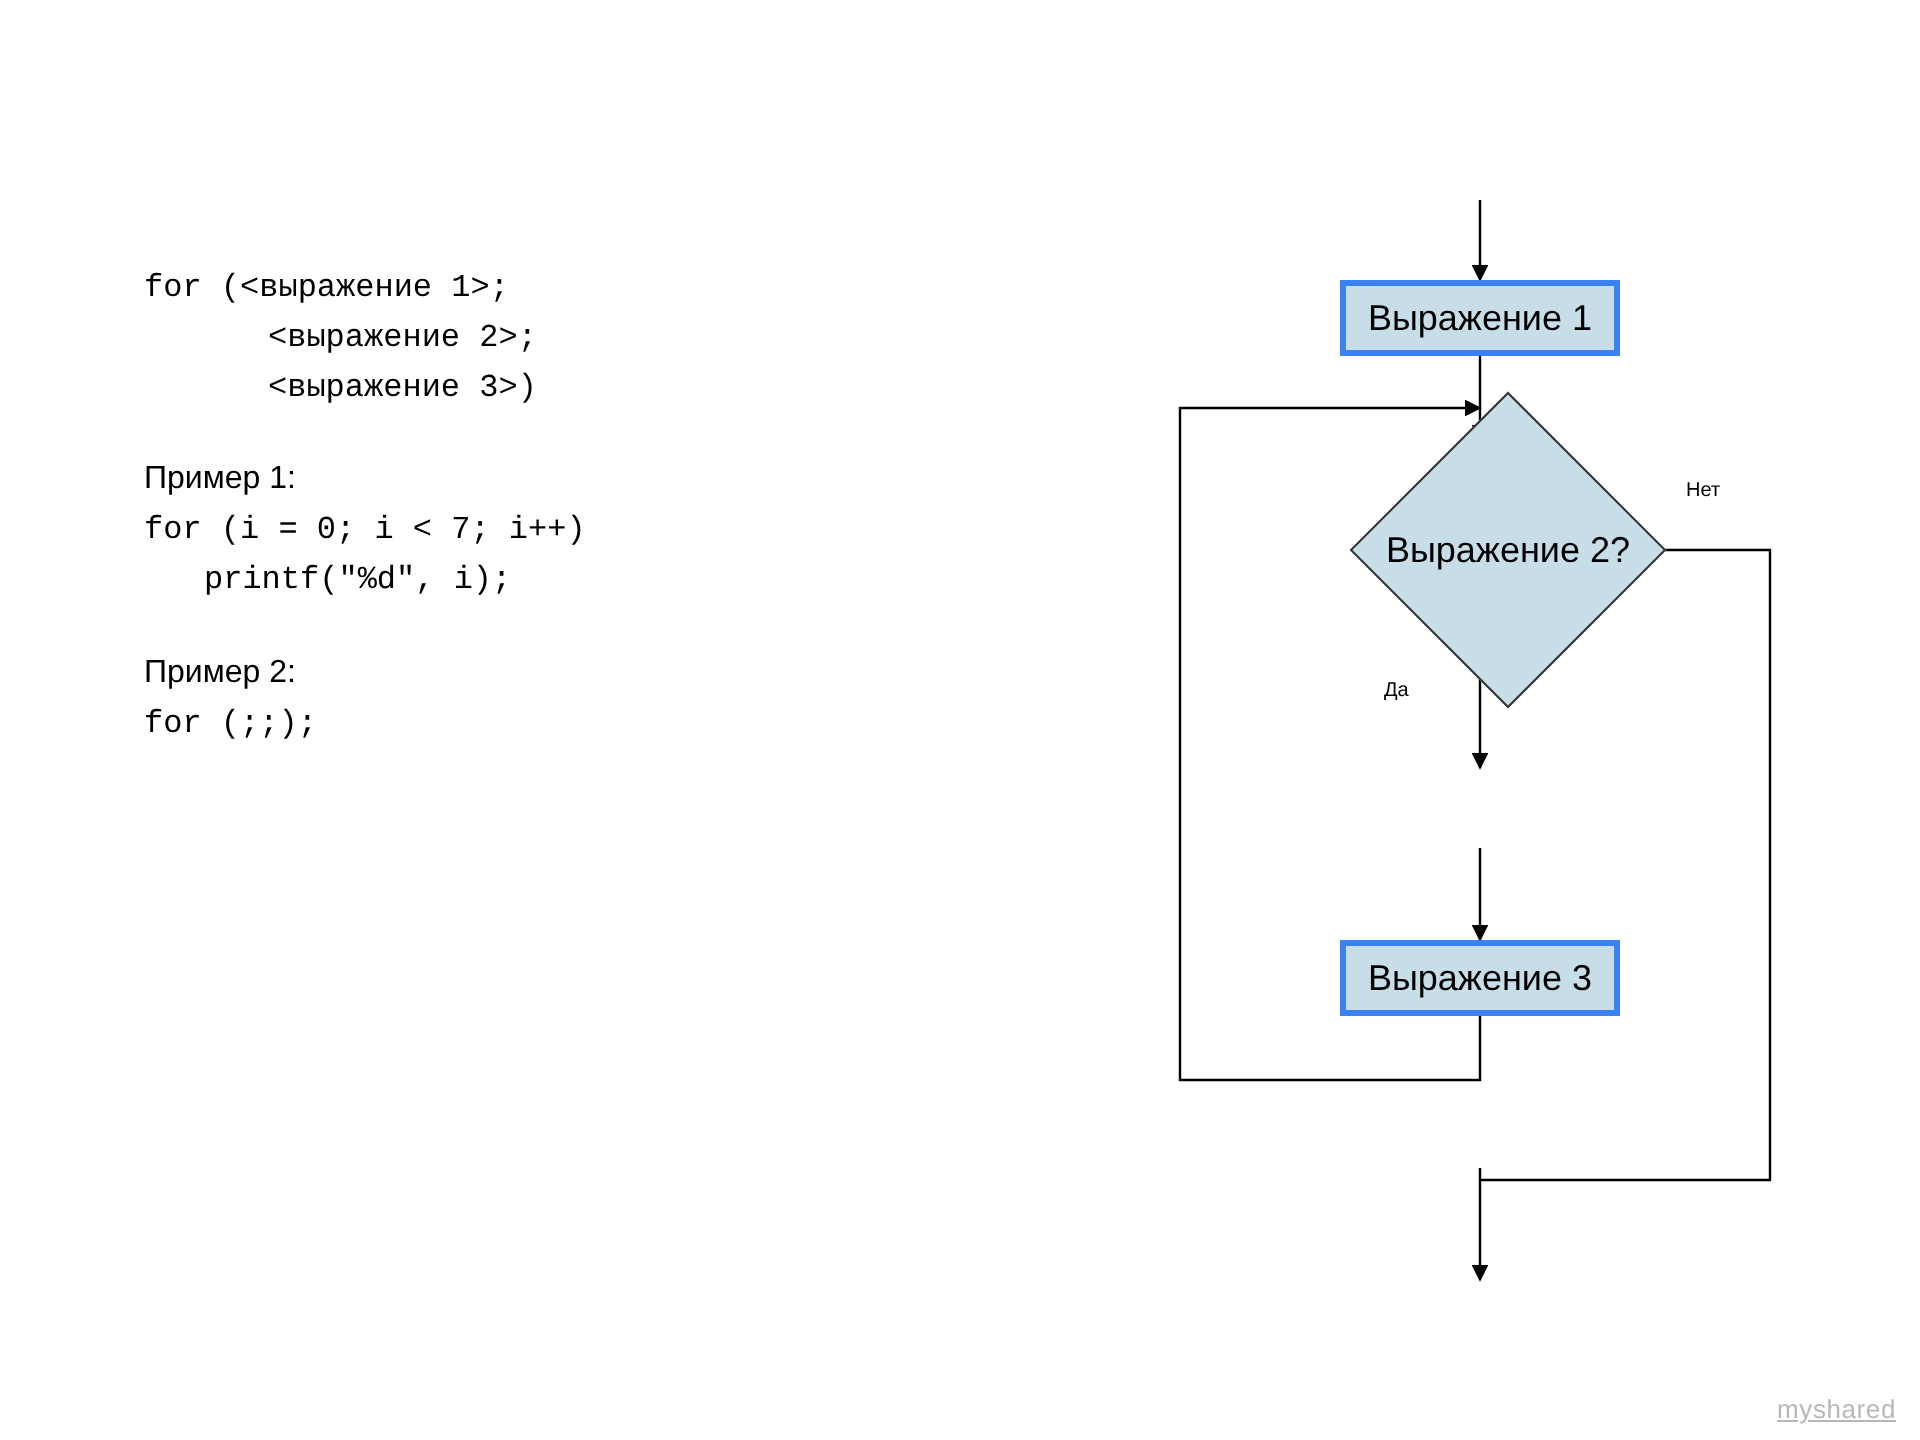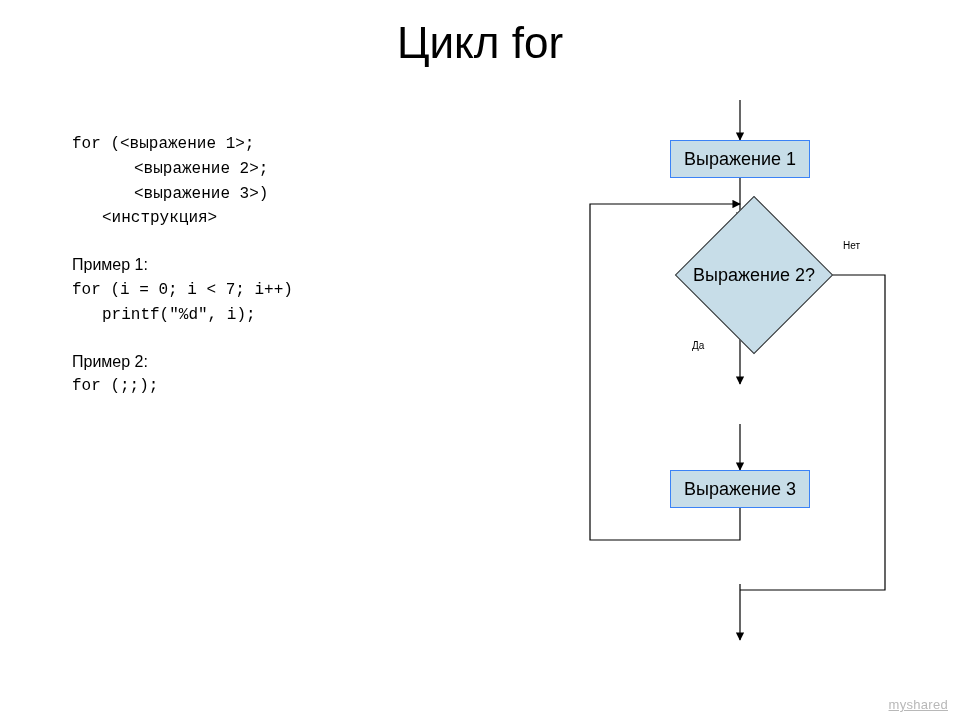--- a/index.html
+++ b/index.html
@@ -35,21 +35,21 @@
   .diagram {
     position: absolute;
     top: 100px;
     left: 530px;
     width: 400px;
     height: 570px;
   }
   .box {
     position: absolute;
     background: #c7dde8;
-    border: 1px solid #3b82f6;
+    border: 3px solid #3b82f6;
     text-align: center;
     font-size: 18px;
     display: flex;
     align-items: center;
     justify-content: center;
     box-sizing: border-box;
   }
   .diamond-wrap {
     position: absolute;
     width: 160px; height: 110px;
@@ -85,27 +85,25 @@
     left: 0; top: 0;
     width: 400px; height: 570px;
     overflow: visible;
   }
 </style>
 </head>
 <body>
 
 <div class="slide">
 
-  <div class="title">Цикл for</div>
 
   <div class="left">
     <div class="mono">for (&lt;выражение 1&gt;;</div>
     <div class="mono indent1">&lt;выражение 2&gt;;</div>
     <div class="mono indent1">&lt;выражение 3&gt;)</div>
-    <div class="mono indent2">&lt;инструкция&gt;</div>
     <div class="gap"></div>
     <div>Пример 1:</div>
     <div class="mono">for (i = 0; i &lt; 7; i++)</div>
     <div class="mono indent2">printf("%d", i);</div>
     <div class="gap"></div>
     <div>Пример 2:</div>
     <div class="mono">for (;;);</div>
   </div>
 
   <div class="diagram">

